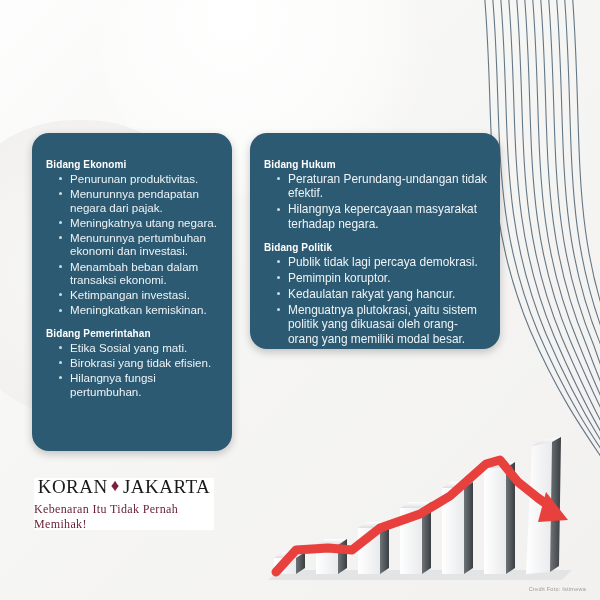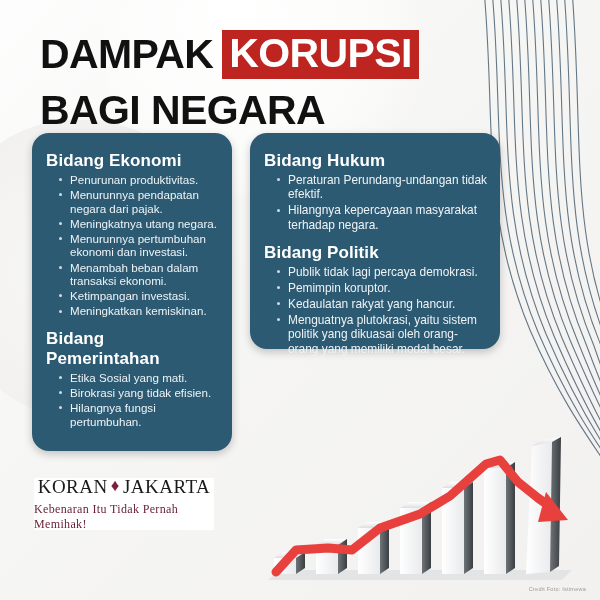--- a/index.html
+++ b/index.html
@@ -54,22 +54,22 @@
     border-radius:17px;
     box-shadow:0 3px 9px rgba(0,0,0,0.22);
     color:#ffffff;
     padding:14px 13px 14px 14px;
     box-sizing:border-box;
     z-index:4;
   }
   .card-left{left:32px;top:133px;width:200px;height:318px;}
   .card-right{left:250px;top:133px;width:250px;height:216px;}
   .sec-title{
-    font-size:17px;font-weight:bold;color:#ffffff;
-    margin:4px 0 2px 0;letter-spacing:0.1px;
+    font-size:10px;font-weight:bold;color:#ffffff;
+    margin:12px 0 2px 0;letter-spacing:0.1px;
   }
   .sec-title.spaced{margin-top:11px;}
   ul.blist{
     list-style:none;margin:0 0 0 0;padding:0 0 0 13px;
   }
   ul.blist li{
     position:relative;
     font-size:11.6px;line-height:13.6px;
     color:#eef3f6;
     margin:0 0 1.5px 0;
@@ -135,29 +135,20 @@
       <path d="M114 -10 C 126 128, 110 220, 160 340 C 190 410, 210 450, 226 470"></path>
       <path d="M122 -10 C 134 130, 118 222, 168 342 C 196 412, 216 452, 232 470"></path>
       <path d="M130 -10 C 142 132, 126 224, 176 344 C 202 414, 222 454, 238 470"></path>
       <path d="M138 -10 C 150 134, 134 226, 184 346 C 208 416, 228 456, 244 470"></path>
       <path d="M146 -10 C 158 136, 142 228, 192 348 C 214 418, 234 458, 250 470"></path>
       <path d="M154 -10 C 166 138, 150 230, 200 350 C 220 420, 240 460, 256 470"></path>
       <path d="M162 -10 C 174 140, 158 232, 208 352 C 226 422, 246 462, 262 470"></path>
     </g>
   </svg>
 
-  <div class="headline">
-    <div class="hl-row">
-      <span class="hl-word">DAMPAK</span>
-      <span class="hl-hi">KORUPSI</span>
-    </div>
-    <div class="hl-row hl-row2">
-      <span class="hl-word">BAGI NEGARA</span>
-    </div>
-  </div>
 
   <div class="card card-left">
     <div>
       <div class="sec-title">Bidang Ekonomi</div>
       <ul class="blist">
         <li>Penurunan produktivitas.</li>
         <li>Menurunnya pendapatan negara dari pajak.</li>
         <li>Meningkatnya utang negara.</li>
         <li>Menurunnya pertumbuhan ekonomi dan investasi.</li>
         <li>Menambah beban dalam transaksi ekonomi.</li>

